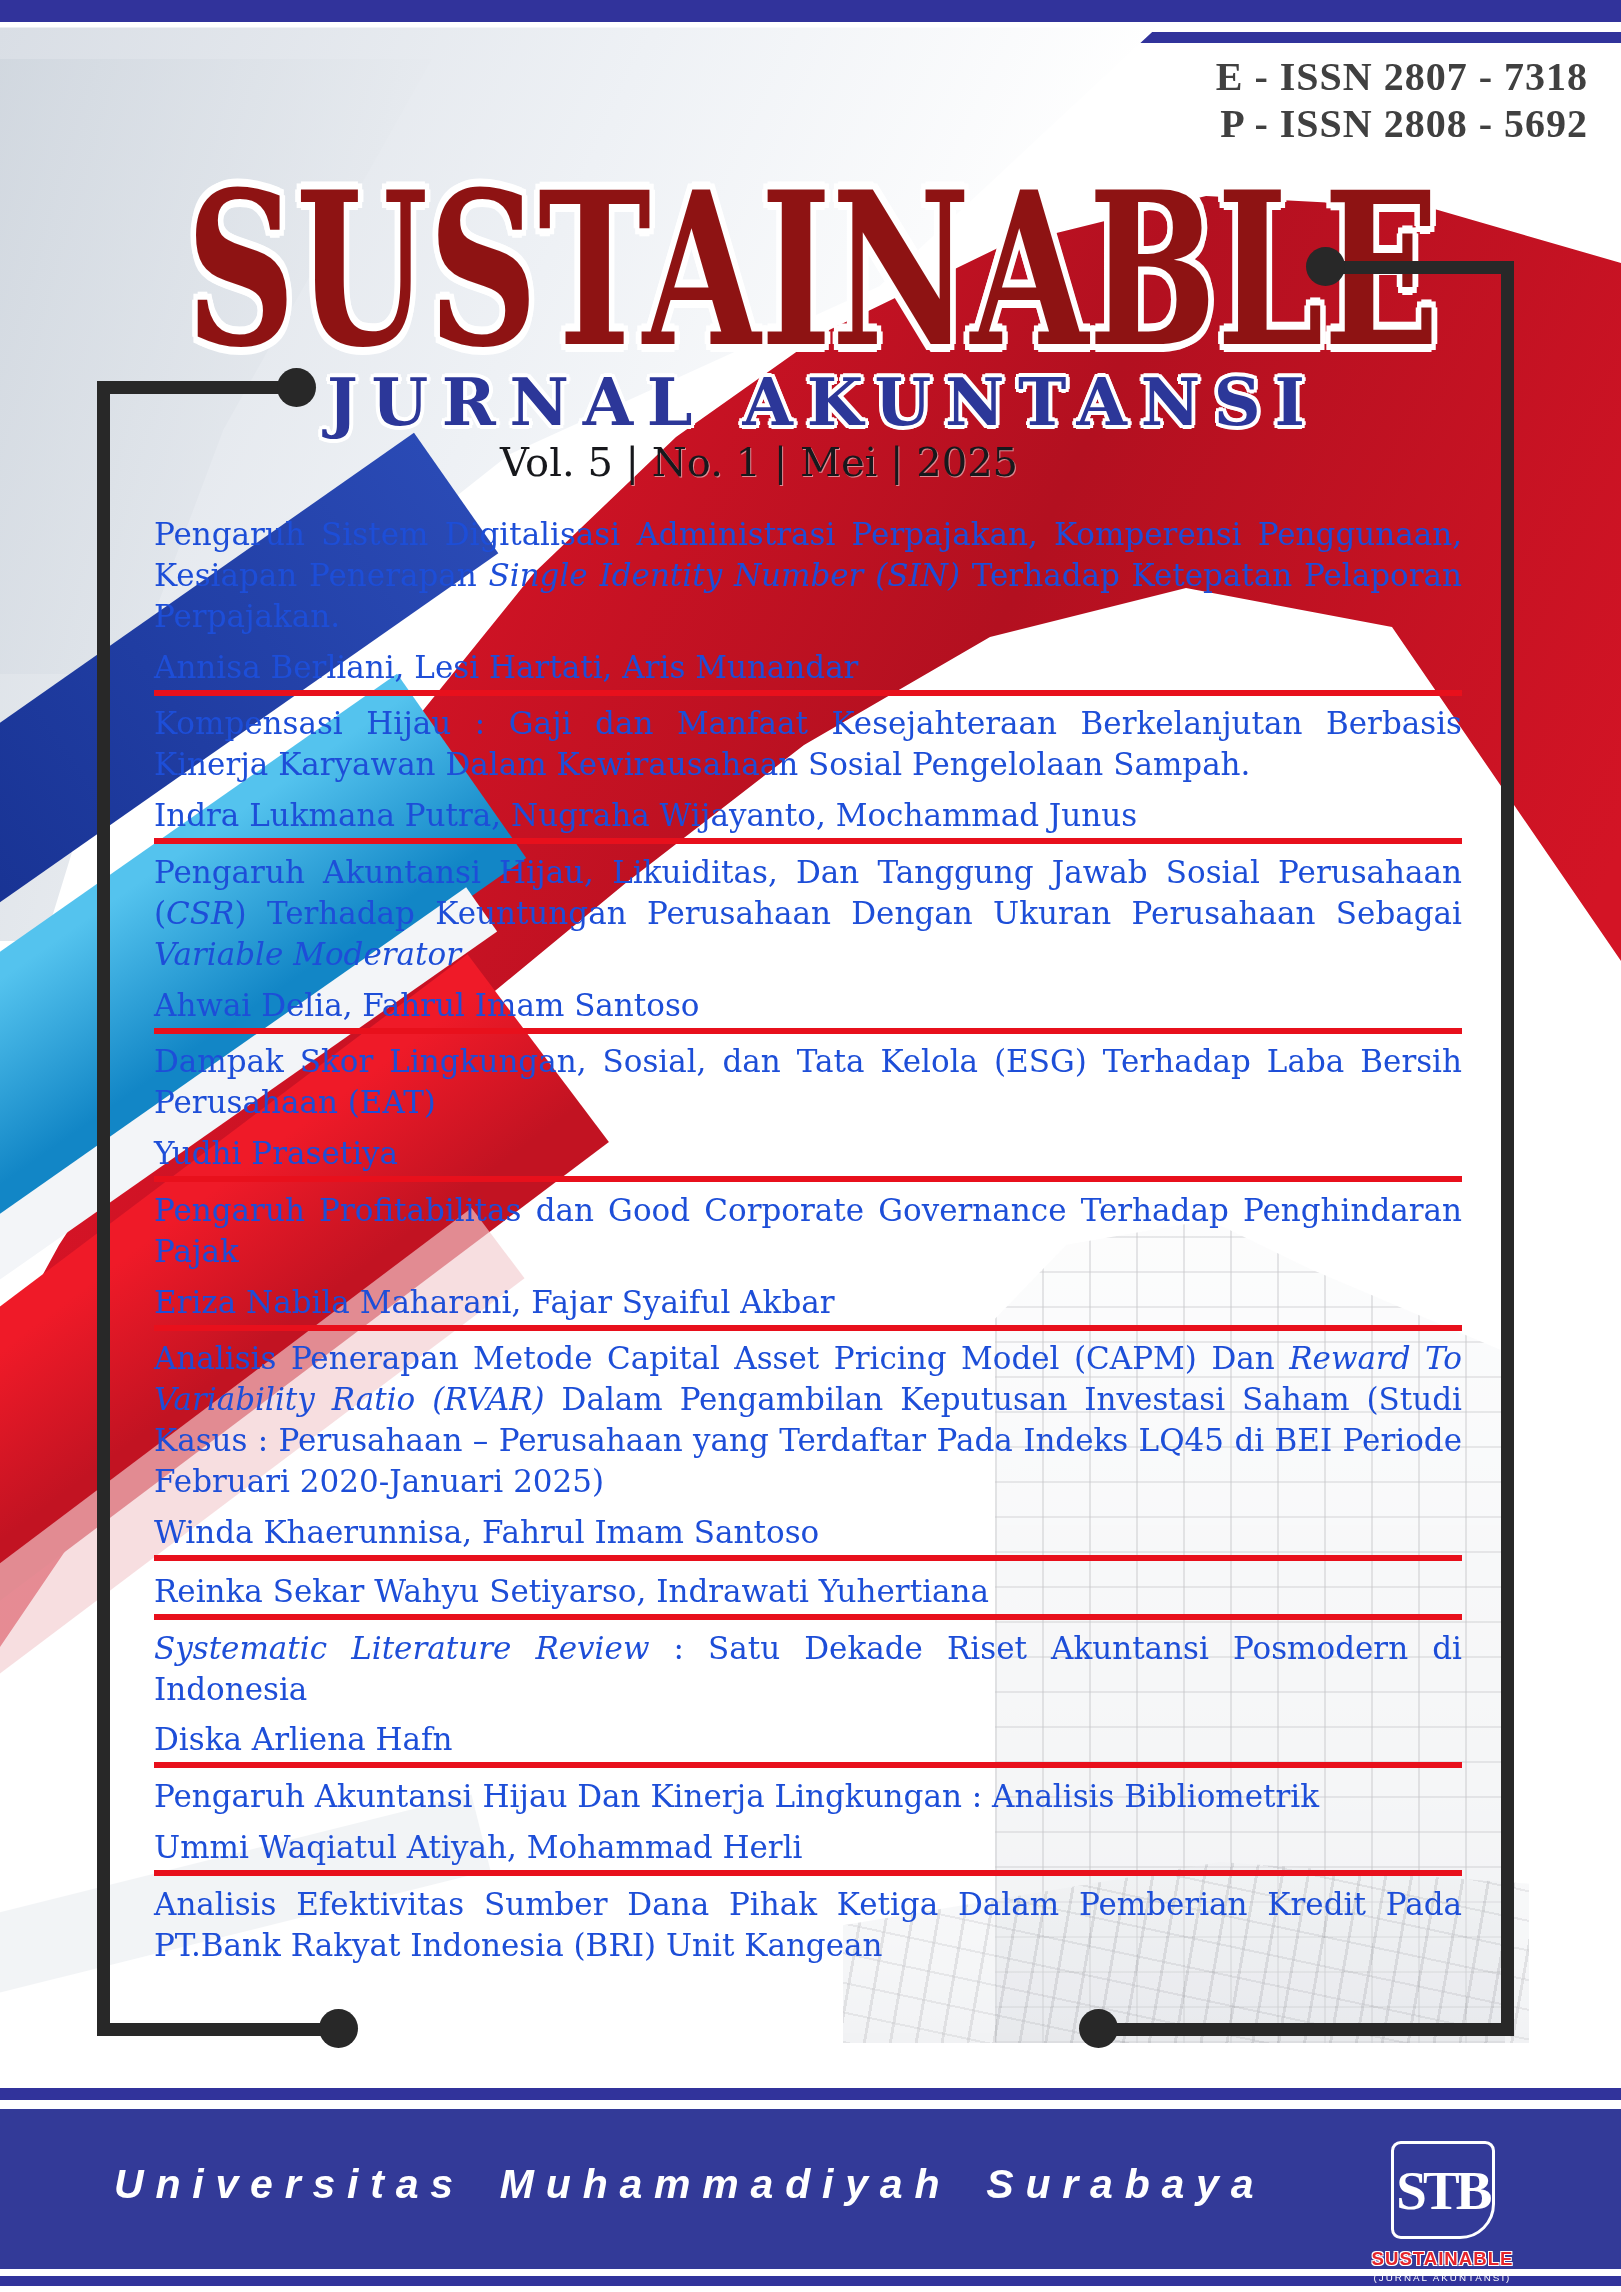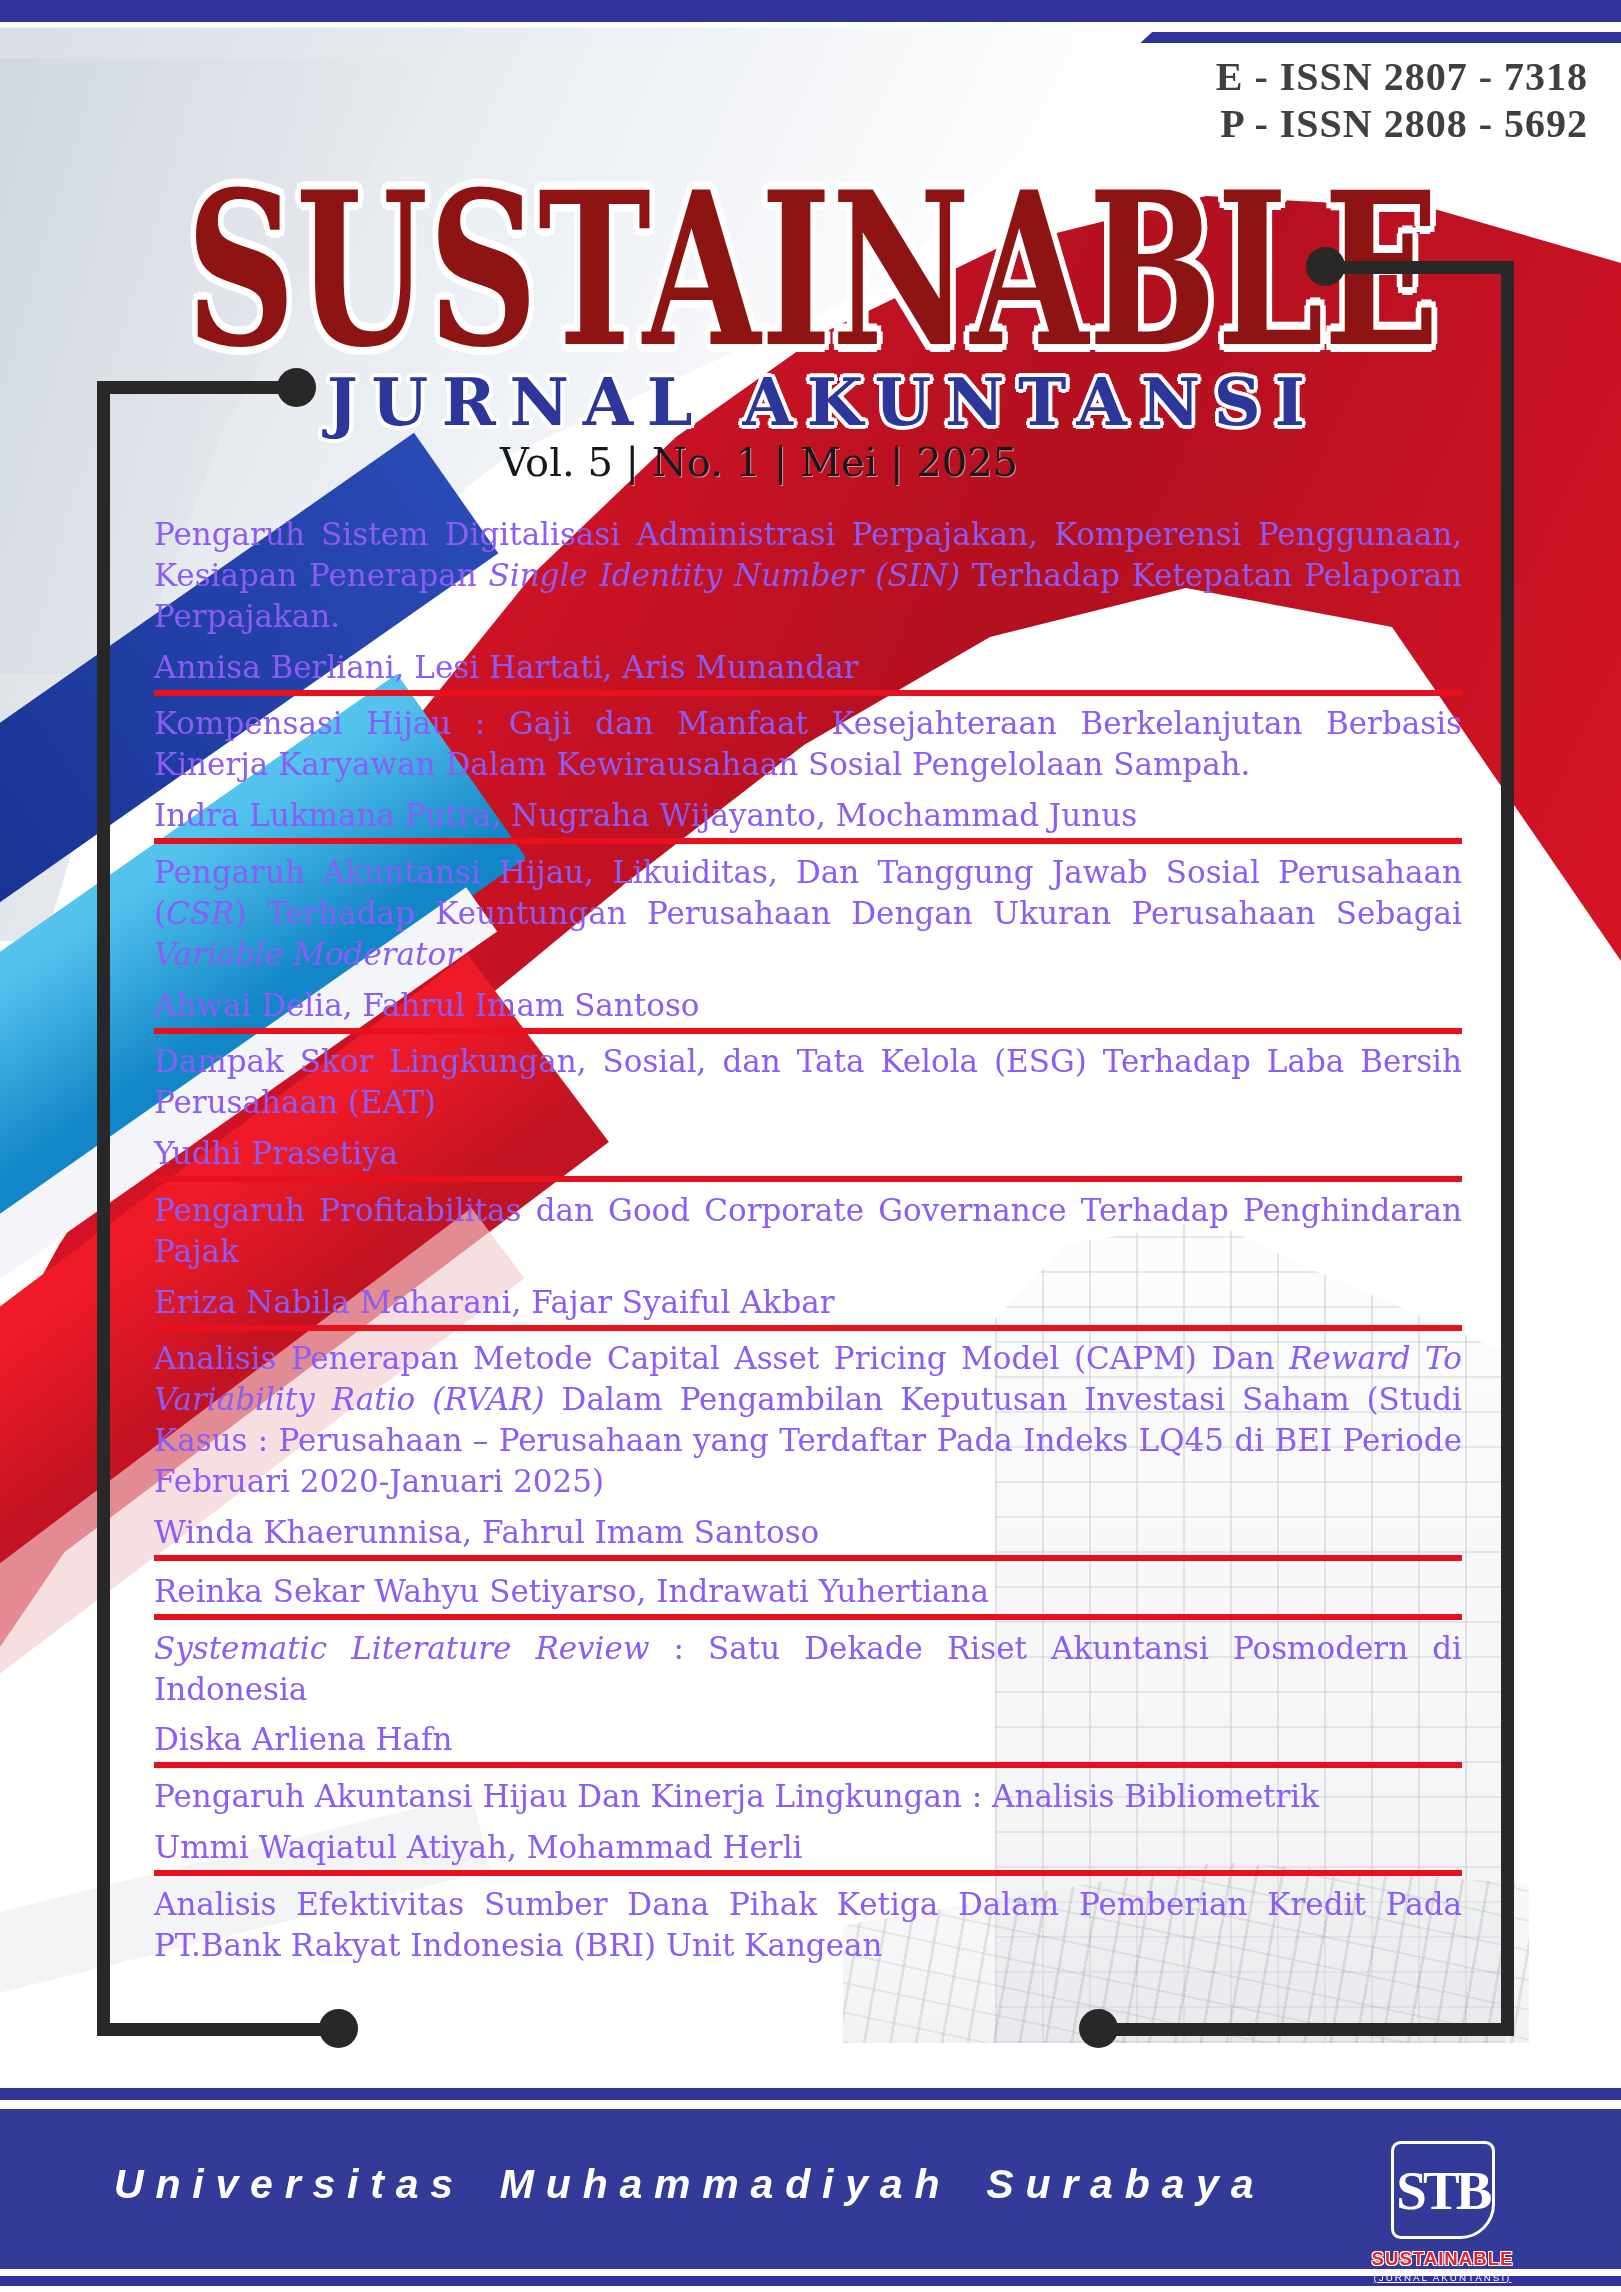--- a/index.html
+++ b/index.html
@@ -70,42 +70,42 @@
   .title-sub{left:327px;top:370px;z-index:5;font-family:"DejaVu Serif",serif;
     font-weight:bold;font-size:65px;line-height:1;color:#2c3799;white-space:nowrap;
     letter-spacing:13.7px;
     text-shadow:-2.9px -2.9px 0 #fff,2.9px -2.9px 0 #fff,-2.9px 2.9px 0 #fff,2.9px 2.9px 0 #fff,
       -3.9px 0 0 #fff,3.9px 0 0 #fff,0 -3.9px 0 #fff,0 3.9px 0 #fff;}
   .vol-line{left:421px;top:439px;width:676px;z-index:5;text-align:center;
     font-family:"DejaVu Serif",serif;font-weight:normal;font-size:40px;color:#17181c;
     text-shadow:1px 1px 0 rgba(255,255,255,.5);}
 
   
-  .articles{left:154px;top:514px;width:1308px;z-index:5;color:#8b5cf6;
+  .articles{left:154px;top:514px;width:1308px;z-index:5;color:#1d4ed8;
     font-size:31px;line-height:41px;}
   .article p{margin:0;}
   .article .title{text-align:justify;}
   .article .authors{margin-top:9.8px;text-align:left;}
   .article .rule{height:5.9px;background:#e8101c;margin:2px 0 5.9px;}
   .article{margin-bottom:7.8px;}
 
   
   .footer-text{left:114px;top:2161px;z-index:7;color:#ffffff;
     font-family:"Liberation Sans",sans-serif;font-weight:bold;font-style:italic;
     font-size:41px;letter-spacing:11.8px;word-spacing:11.8px;white-space:nowrap;}
   .logo{left:1364px;top:2133px;width:157px;z-index:7;text-align:center;}
   .logo-box{width:98px;height:92px;margin:8px auto;border:3.9px solid #ffffff;
     border-radius:9.8px 9.8px 35px 9.8px;display:flex;align-items:center;justify-content:center;}
   .logo-mono{font-family:"Liberation Serif",serif;font-weight:bold;font-size:55px;
     color:#ffffff;letter-spacing:-3.9px;line-height:1;}
   .logo-title{margin-top:8.8px;font-family:"Liberation Sans",sans-serif;font-weight:bold;
     font-size:18.6px;color:#e5252c;letter-spacing:1px;
     text-shadow:1px 1px 0 #fff,-1px -1px 0 #fff,1px -1px 0 #fff,-1px 1px 0 #fff;}
   .logo-sub{margin-top:2px;font-family:"Liberation Sans",sans-serif;font-size:9.8px;
-    color:#ffffff;letter-spacing:2px;text-decoration:underline;}
+    color:#ffffff;letter-spacing:2px;}
 </style>
 </head>
 <body>
 
 <div class="page">
 
   <div class="abs silk-a"></div>
   <div class="abs silk-b"></div>
   <div class="abs sash"></div>
   <div class="abs band band-darkblue"></div>

